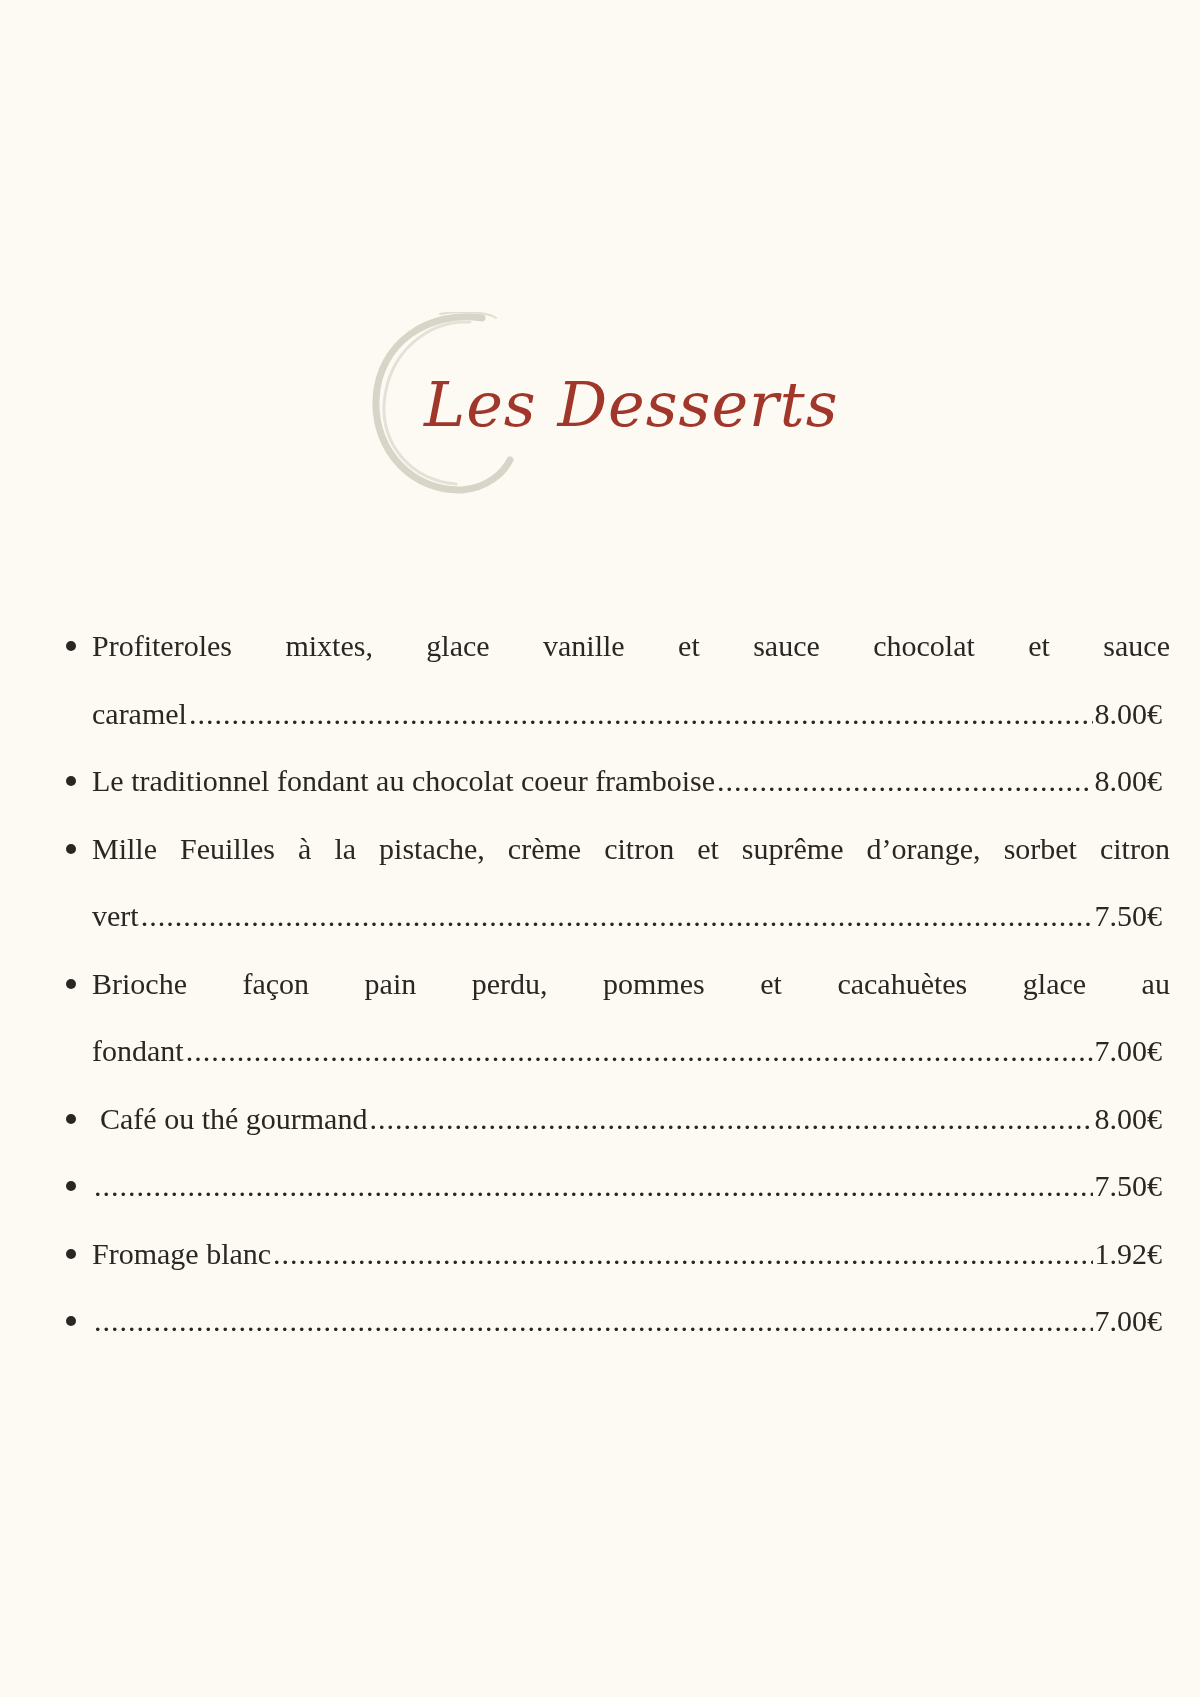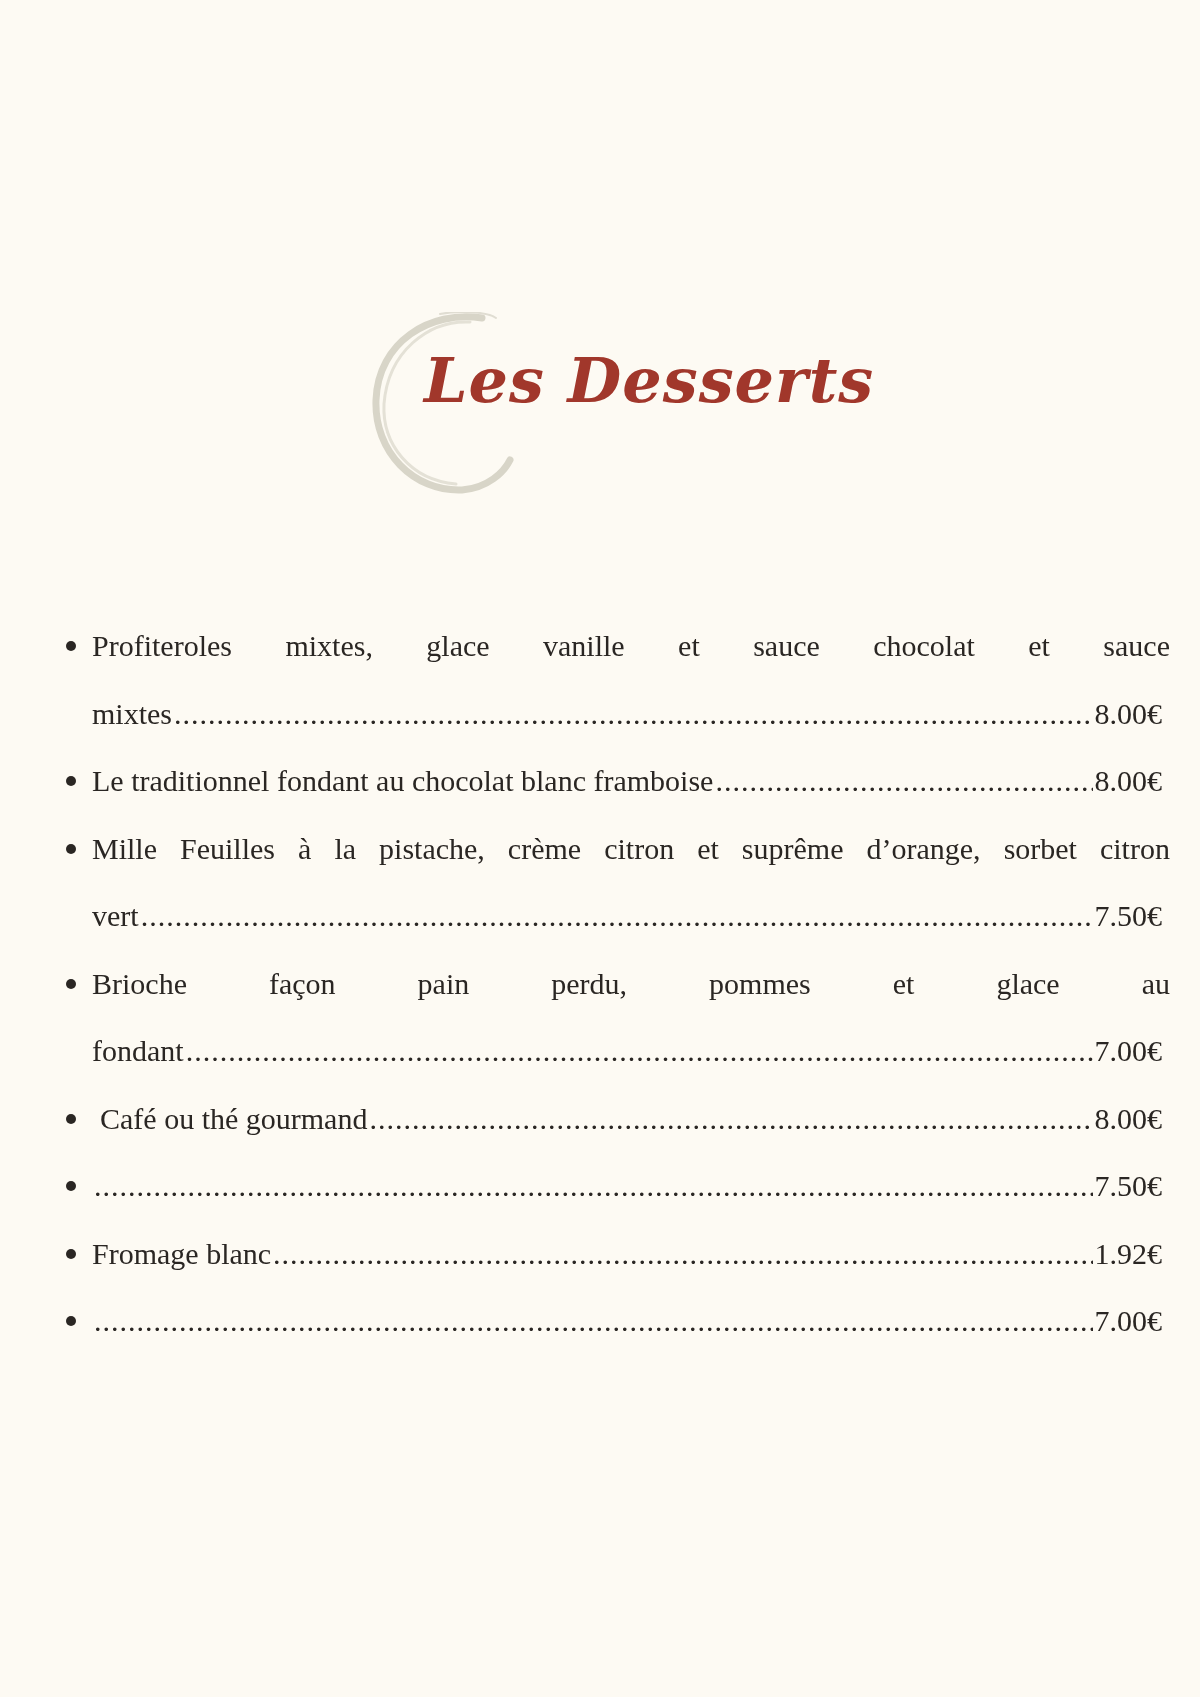--- a/index.html
+++ b/index.html
@@ -23,24 +23,24 @@
       height: 190px;
     }
     .title-block svg.ring {
       position: absolute;
       left: 0;
       top: 0;
     }
     .title-text {
       position: absolute;
       left: 54px;
-      top: 32px;
+      top: 56px;
       font-family: "DejaVu Serif", serif;
       font-style: italic;
-      font-weight: bold;
+      font-weight: normal;
       font-size: 62px;
       color: #a1372b;
       letter-spacing: 1px;
       white-space: nowrap;
     }
     .menu-list {
       position: absolute;
       left: 62px;
       top: 612px;
       width: 1108px;
@@ -110,30 +110,30 @@
       <span class="w">mixtes,</span>
       <span class="w">glace</span>
       <span class="w">vanille</span>
       <span class="w">et</span>
       <span class="w">sauce</span>
       <span class="w">chocolat</span>
       <span class="w">et</span>
       <span class="w">sauce</span>
     </div>
     <div class="line">
-      <span>mixtes</span>
+      <span>caramel</span>
       <span class="leader"></span>
       <span class="price">8.00€</span>
     </div>
   </li>
 
   <li class="menu-item">
     <span class="bullet"></span>
     <div class="line">
-      <span>Le traditionnel fondant au chocolat blanc framboise</span>
+      <span>Le traditionnel fondant au chocolat coeur framboise</span>
       <span class="leader"></span>
       <span class="price">8.00€</span>
     </div>
   </li>
 
   <li class="menu-item">
     <span class="bullet"></span>
     <div class="line justified">
       <span class="w">Mille</span>
       <span class="w">Feuilles</span>
@@ -157,20 +157,21 @@
 
   <li class="menu-item">
     <span class="bullet"></span>
     <div class="line justified">
       <span class="w">Brioche</span>
       <span class="w">façon</span>
       <span class="w">pain</span>
       <span class="w">perdu,</span>
       <span class="w">pommes</span>
       <span class="w">et</span>
+      <span class="w">cacahuètes</span>
       <span class="w">glace</span>
       <span class="w">au</span>
     </div>
     <div class="line">
       <span>fondant</span>
       <span class="leader"></span>
       <span class="price">7.00€</span>
     </div>
   </li>
 

